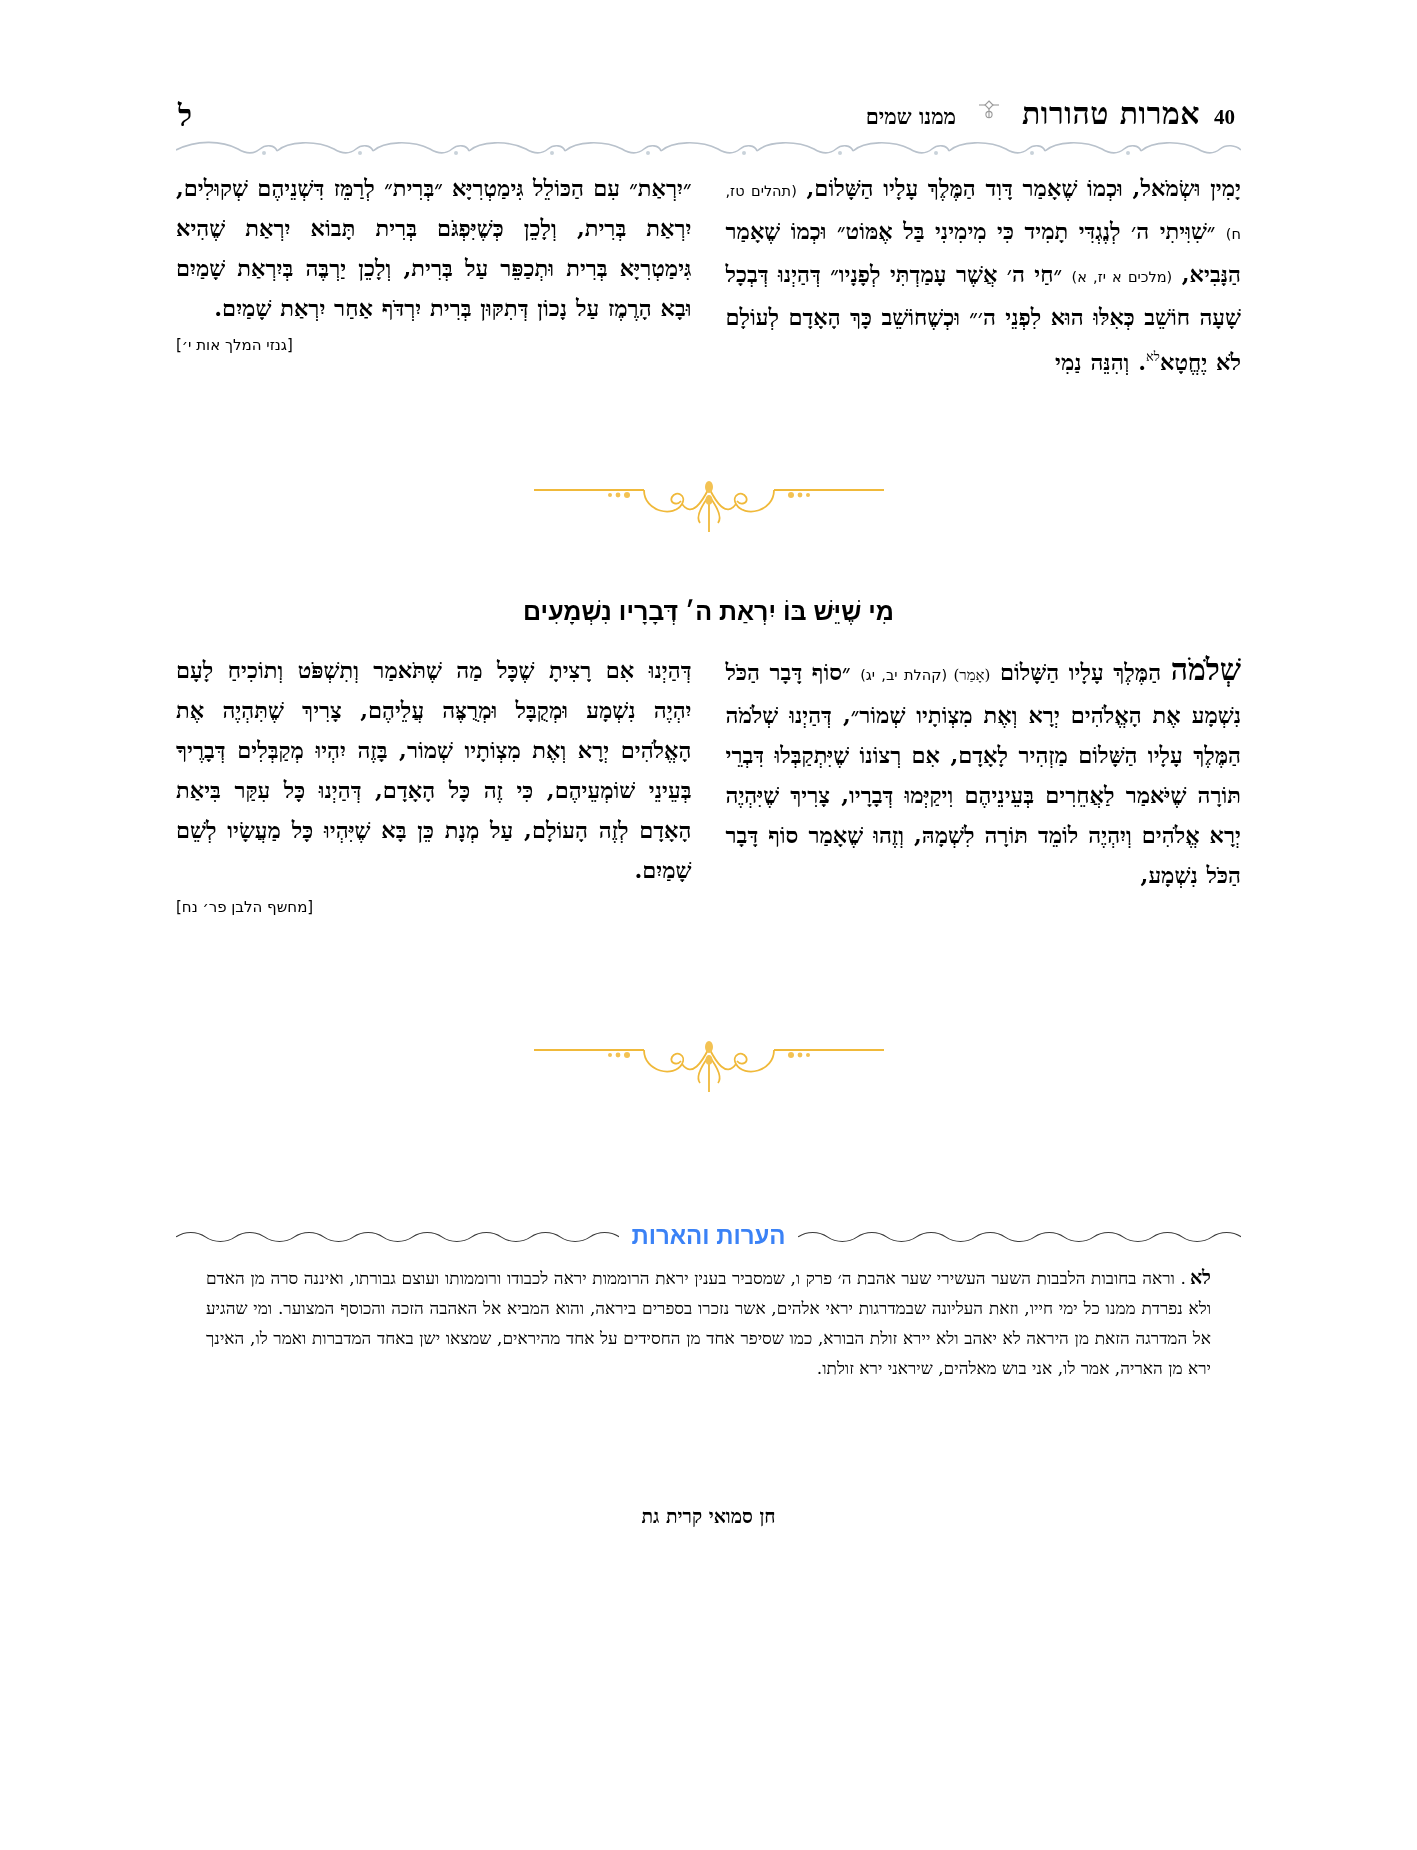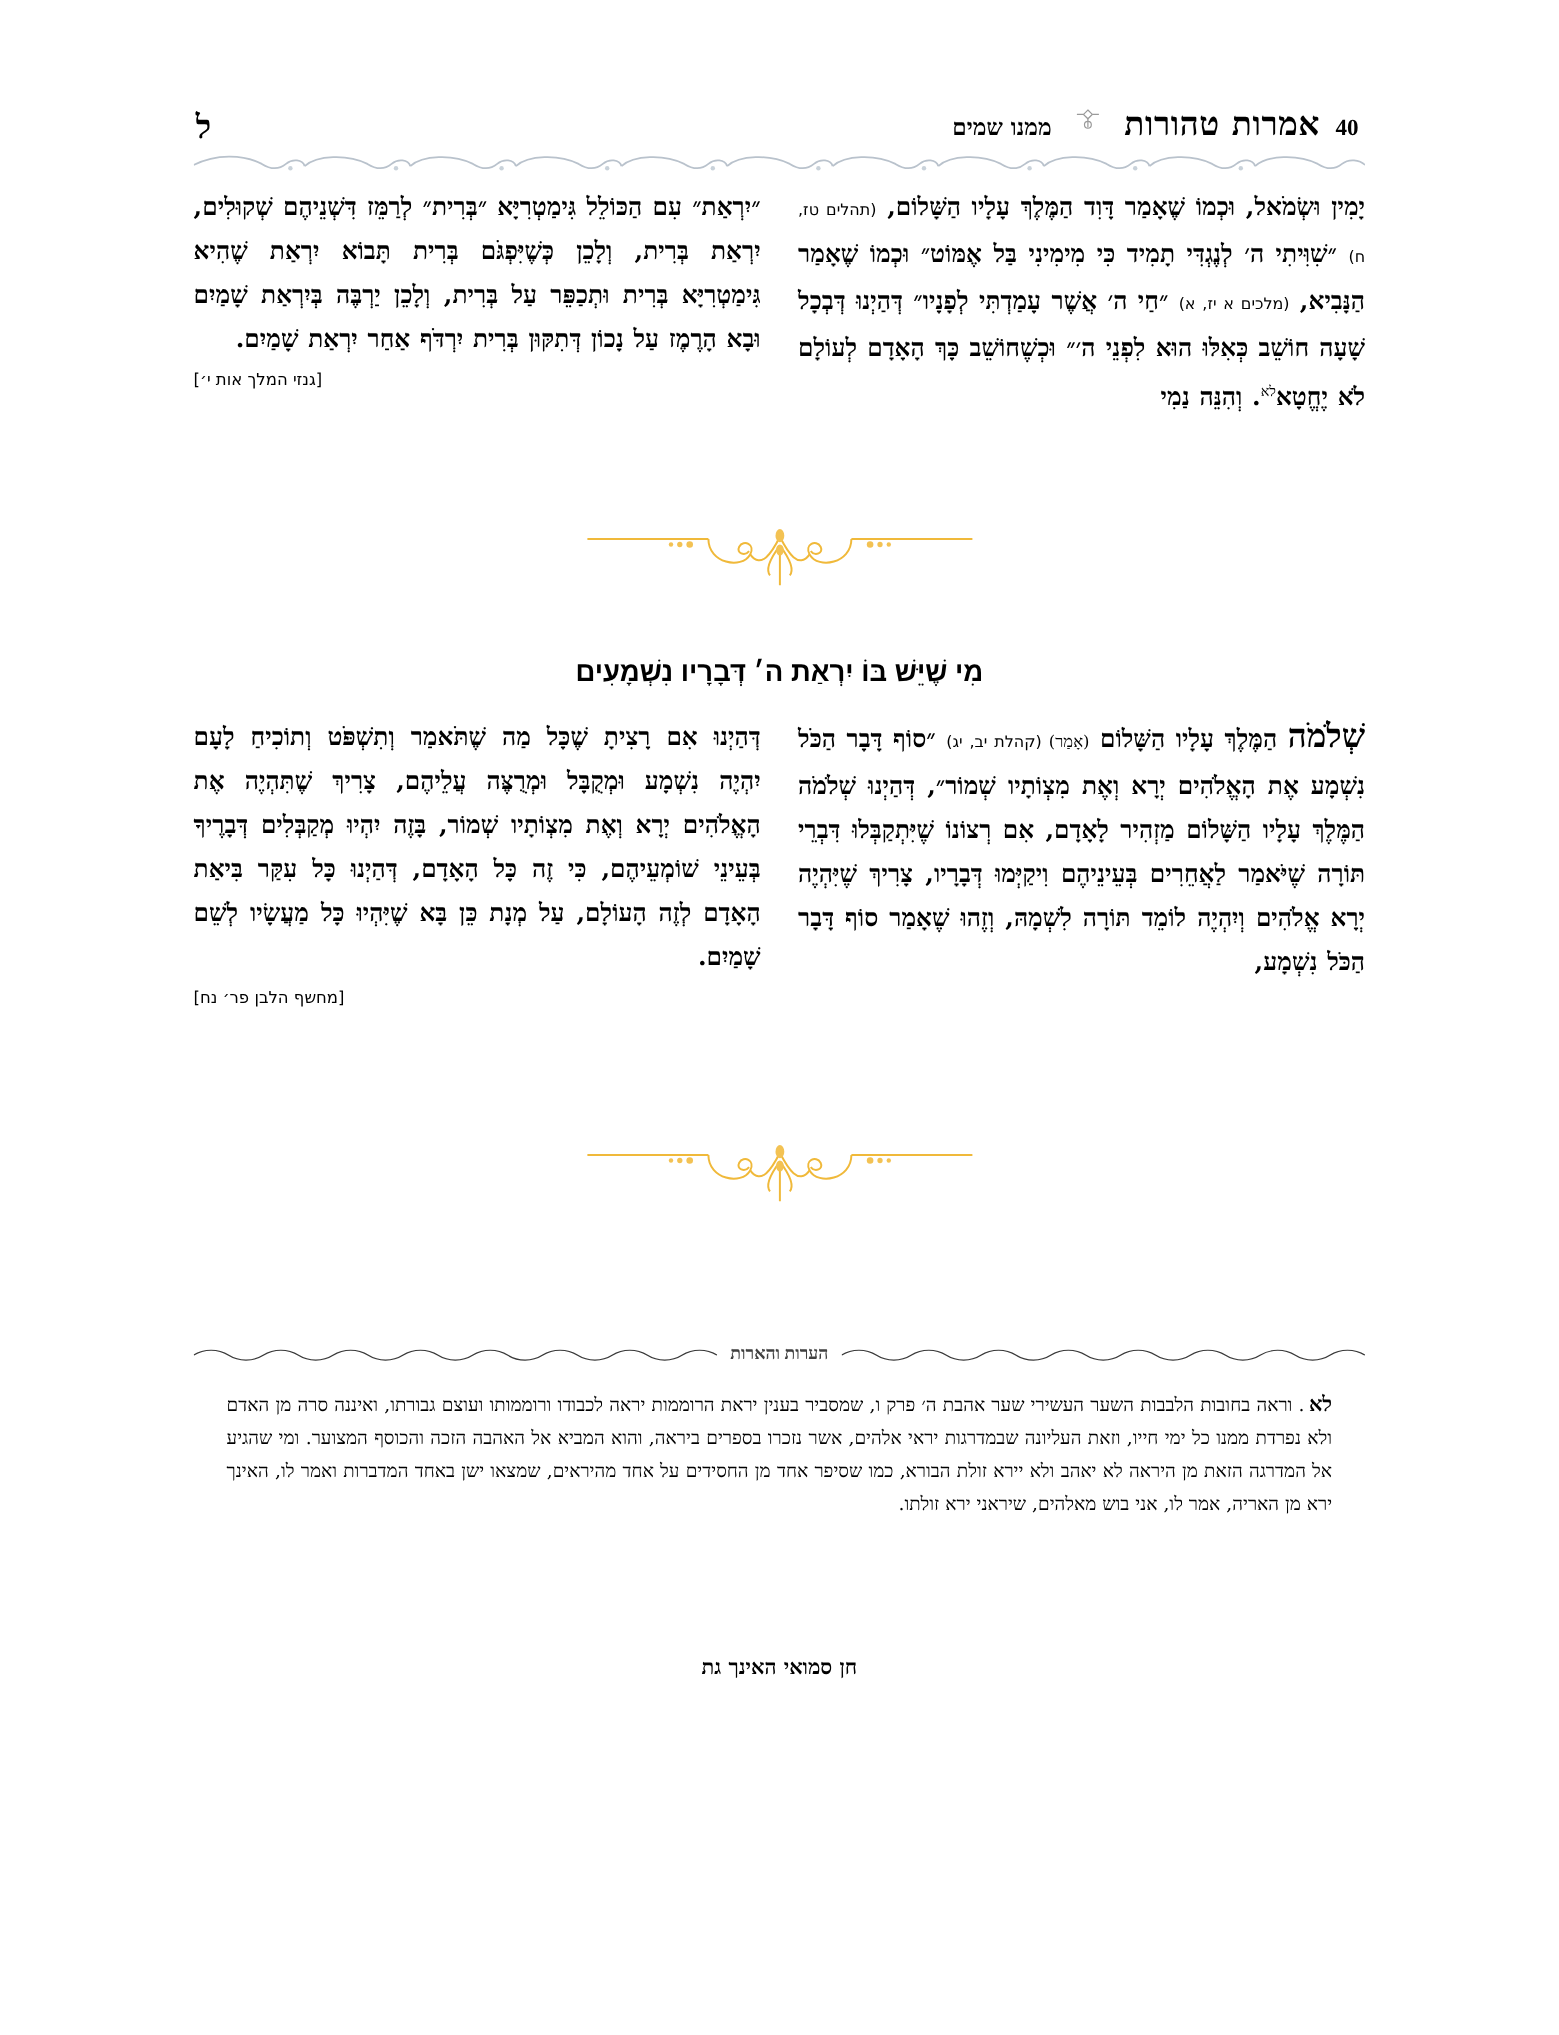--- a/index.html
+++ b/index.html
@@ -165,25 +165,25 @@
     position: absolute;
     left: 176px;
     right: 176px;
     display: flex;
     align-items: center;
     justify-content: center;
     gap: 12px;
     direction: rtl;
   }
   .notes-head-title {
-    font-size: 16px;
+    font-size: 24px;
     font-weight: bold;
     white-space: nowrap;
-    font-family: Liberation Serif, serif;
-    color: #404040;
+    font-family: Liberation Sans, sans-serif;
+    color: #3b82f6;
   }
   .notes-head-line {
     flex: 1 1 auto;
     height: 14px;
     overflow: hidden;
   }
   .notes-body {
     position: absolute;
     left: 206px;
     right: 206px;
@@ -375,15 +375,15 @@
       </svg>
     </span>
   </div>
 
   <div class="notes-body" style="top:1262px;">
     <div>
       <span class="note-num">לא</span><span>. וראה בחובות הלבבות השער העשירי שער אהבת ה׳ פרק ו, שמסביר בענין יראת הרוממות יראה לכבודו ורוממותו ועוצם גבורתו, ואיננה סרה מן האדם ולא נפרדת ממנו כל ימי חייו, וזאת העליונה שבמדרגות יראי אלהים, אשר נזכרו בספרים ביראה, והוא המביא אל האהבה הזכה והכוסף המצוער. ומי שהגיע אל המדרגה הזאת מן היראה לא יאהב ולא יירא זולת הבורא, כמו שסיפר אחד מן החסידים על אחד מהיראים, שמצאו ישן באחד המדברות ואמר לו, האינך ירא מן האריה, אמר לו, אני בוש מאלהים, שיראני ירא זולתו.</span>
     </div>
   </div>
 
-  <div class="colophon" style="top:1505px;">חן סמואי האינך גת</div>
+  <div class="colophon" style="top:1505px;">חן סמואי קרית גת</div>
 
 </div>
 
 </body></html>

